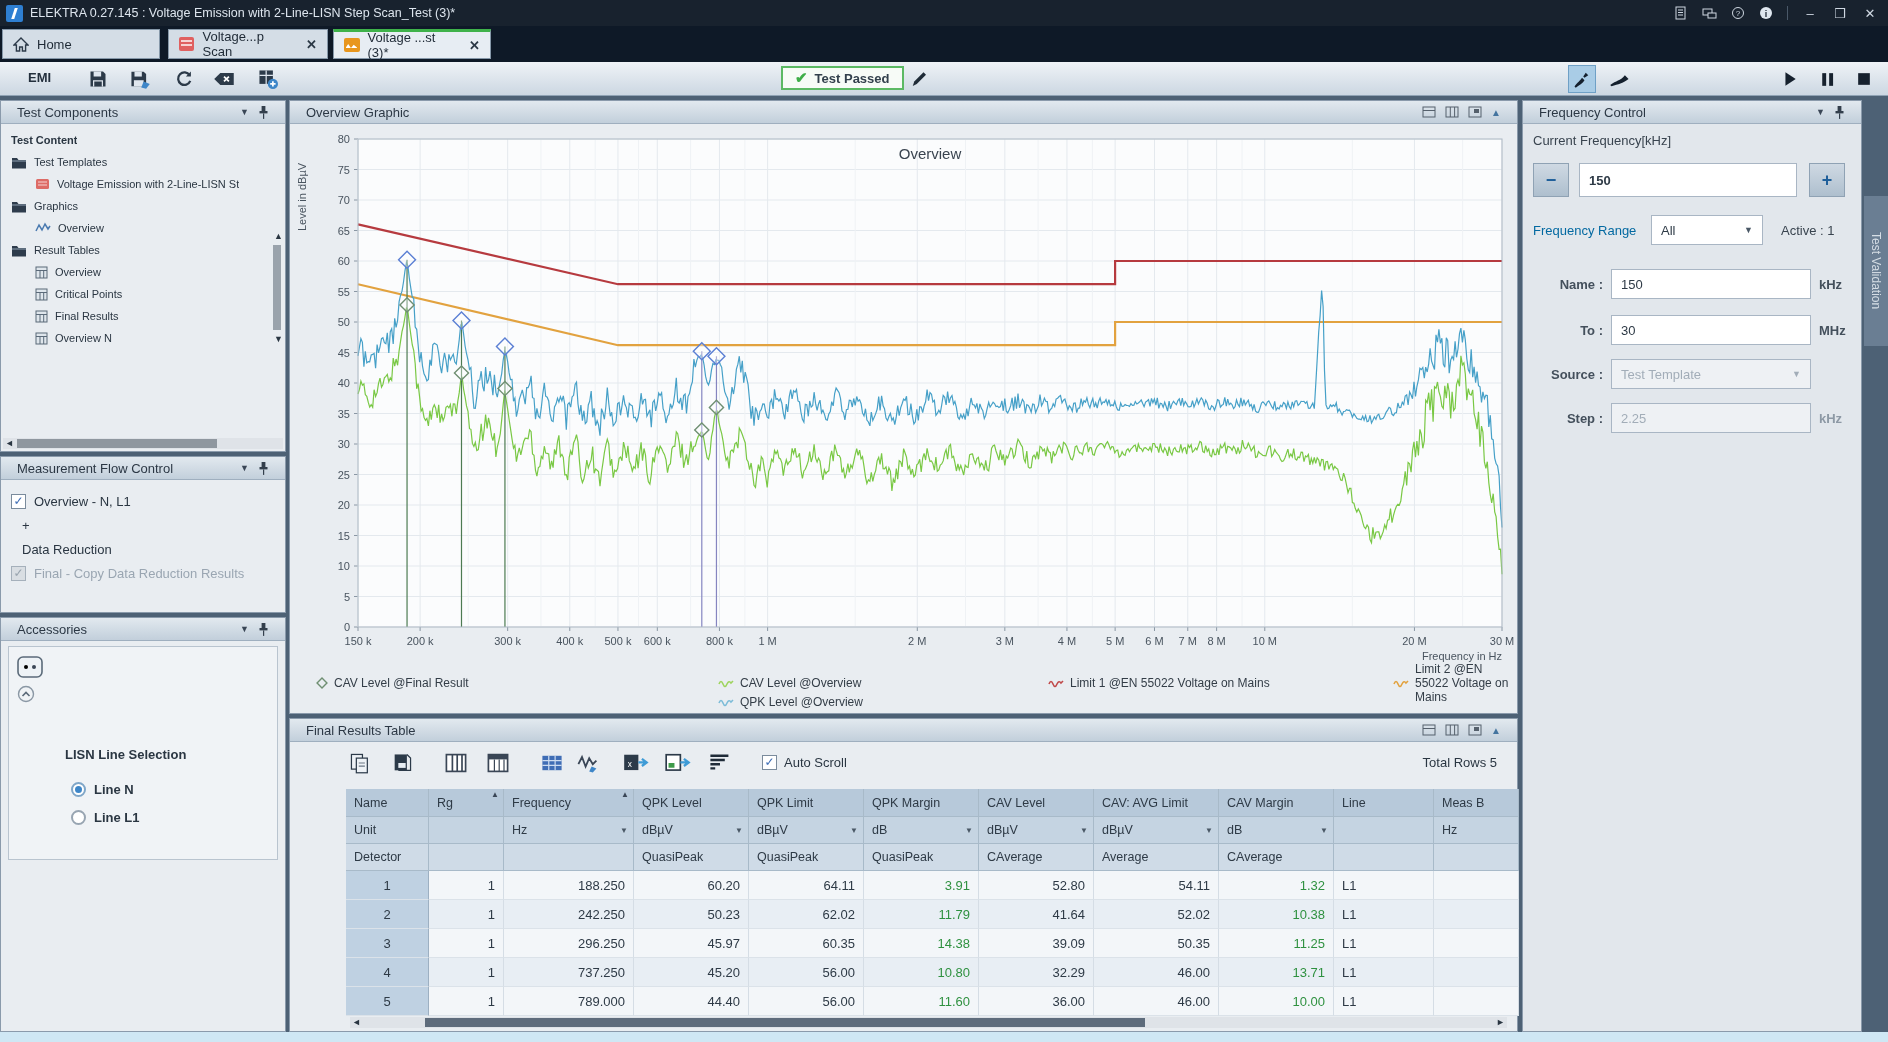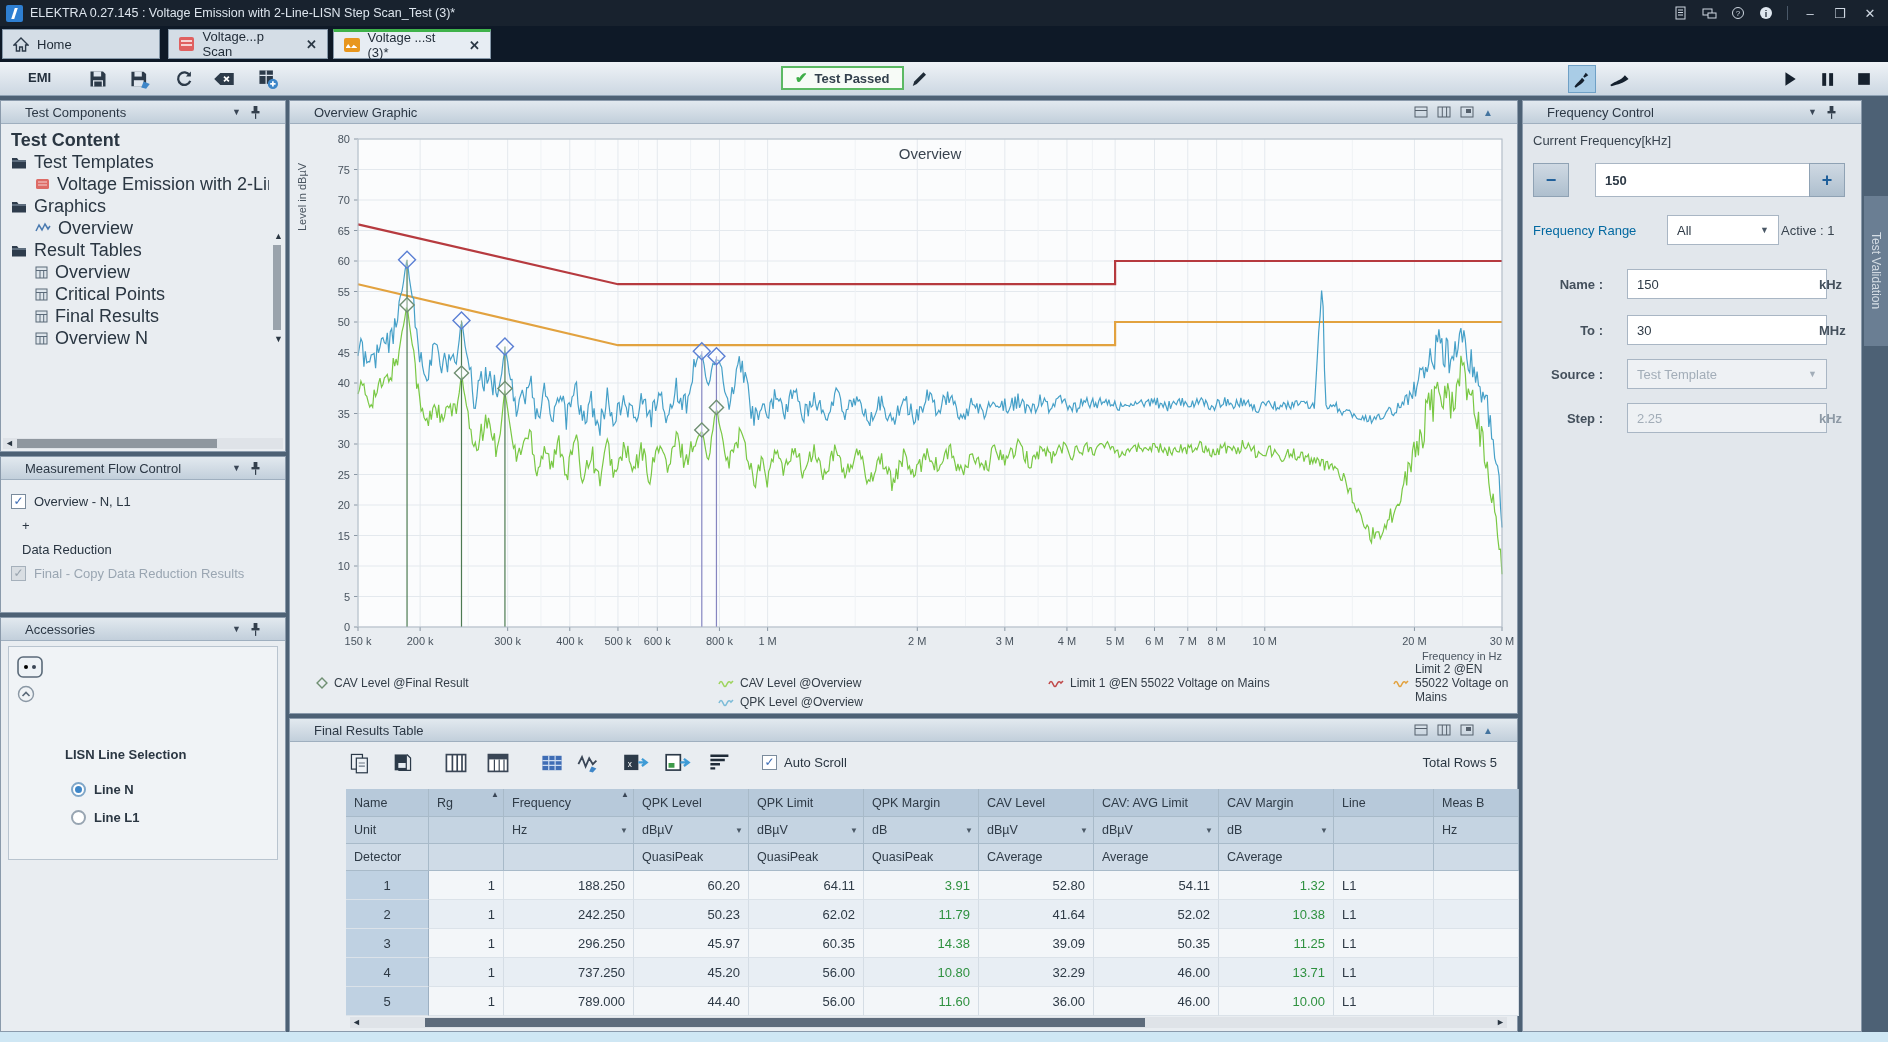--- a/index.html
+++ b/index.html
@@ -32,27 +32,27 @@
   .emi{position:absolute;left:28px;top:8px;font-size:13px;font-weight:bold;color:#232f3c;}
   .tool{position:absolute;top:3px;width:28px;height:28px;display:flex;align-items:center;justify-content:center;}
   .tool.hl{background:#a9cce6;border:1px solid #6fa0c6;box-sizing:border-box;}
   .passed{position:absolute;left:781px;top:4px;height:24px;border:2px solid #5cb964;background:#f7fbf7;
     display:flex;align-items:center;gap:7px;padding:0 12px;box-sizing:border-box;}
   .passed .ck{color:#3fae49;font-size:15px;font-weight:bold;}
   .passed .tx{font-size:13px;color:#33404d;font-weight:bold;}
   
   .panel{position:absolute;background:#e9edf1;border:1px solid #8a9aab;box-sizing:border-box;}
   .phead{height:22px;background:linear-gradient(#e2e9ef,#c2cfdb);border-bottom:1px solid #9fafbf;
-    display:flex;align-items:center;padding:0 24px;font-size:13px;color:#2c3845;}
+    display:flex;align-items:center;padding:0 16px;font-size:13px;color:#2c3845;}
   .phead .sp{margin-left:auto;display:flex;align-items:center;gap:9px;}
   .caret{font-size:9px;color:#3a4document6;color:#3a4656;}
   .winic{display:flex;gap:4px;align-items:center;}
   .collapse{color:#44749f;font-size:10px;}
   
-  .tree-item{display:flex;align-items:center;gap:7px;height:22px;font-size:18px;color:#2a3642;}
+  .tree-item{display:flex;align-items:center;gap:7px;height:22px;font-size:11px;color:#2a3642;}
   .tree-item.bold{font-weight:bold;}
   .flow-item{display:flex;align-items:center;gap:8px;min-height:24px;font-size:13px;color:#2a3642;}
   .flow-item.disabled{color:#9aa6b2;}
   .cb{width:15px;height:15px;background:#fff;border:1px solid #7a8b9c;color:#3e6db5;font-size:12px;
     line-height:13px;text-align:center;box-sizing:border-box;}
   .cb.dis{background:#d9dee3;color:#98a3ae;border-color:#a5b0bb;}
   .radio{width:15px;height:15px;border:2px solid #98a5b2;border-radius:50%;background:#fff;box-sizing:border-box;
     display:flex;align-items:center;justify-content:center;}
   .radio.sel{border-color:#7fa6c8;}
   .radio.sel i{width:7px;height:7px;background:#3e86c8;border-radius:50%;}
@@ -78,21 +78,21 @@
   .drow.odd .tcell{background:#f3f6f9;}
   .drow.even .tcell{background:#e8eef4;}
   .drow .tcell.rowhead{background:#bfd1e2;justify-content:center;border-right:1px solid #9db0c2;}
   .num{justify-content:flex-end;}
   .green{color:#2f9140;}
   .sort{position:absolute;right:4px;top:1px;font-size:8px;color:#3a4656;}
   .udrop{position:absolute;right:5px;font-size:8px;color:#4a5866;}
   
   .rlabel{font-size:13px;font-weight:bold;color:#44505c;}
   .field{background:#fff;border:1px solid #a9b6c4;height:30px;font-size:13px;color:#2e3a46;
-    display:flex;align-items:center;padding:12px 9px;box-sizing:border-box;margin-left:16px;}
+    display:flex;align-items:center;padding:12px 9px;box-sizing:border-box;}
   .field.dis{background:#eef1f4;color:#a2adb8;}
   .stepbtn{width:36px;height:34px;background:linear-gradient(#cfd9e3,#aebfce);border:1px solid #8fa2b4;
     display:flex;align-items:center;justify-content:center;font-size:18px;font-weight:bold;color:#1f5f9a;box-sizing:border-box;}
   .sidetab{position:absolute;right:0;top:100px;width:24px;height:150px;background:#6a7e93;color:#d6dee6;
     font-size:12px;display:flex;align-items:center;justify-content:center;}
   .sidetab span{writing-mode:vertical-rl;}
   .bottombar{position:absolute;left:0;bottom:0;width:100%;height:10px;background:#cfe7f4;}
 </style>
 </head>
 <body>

